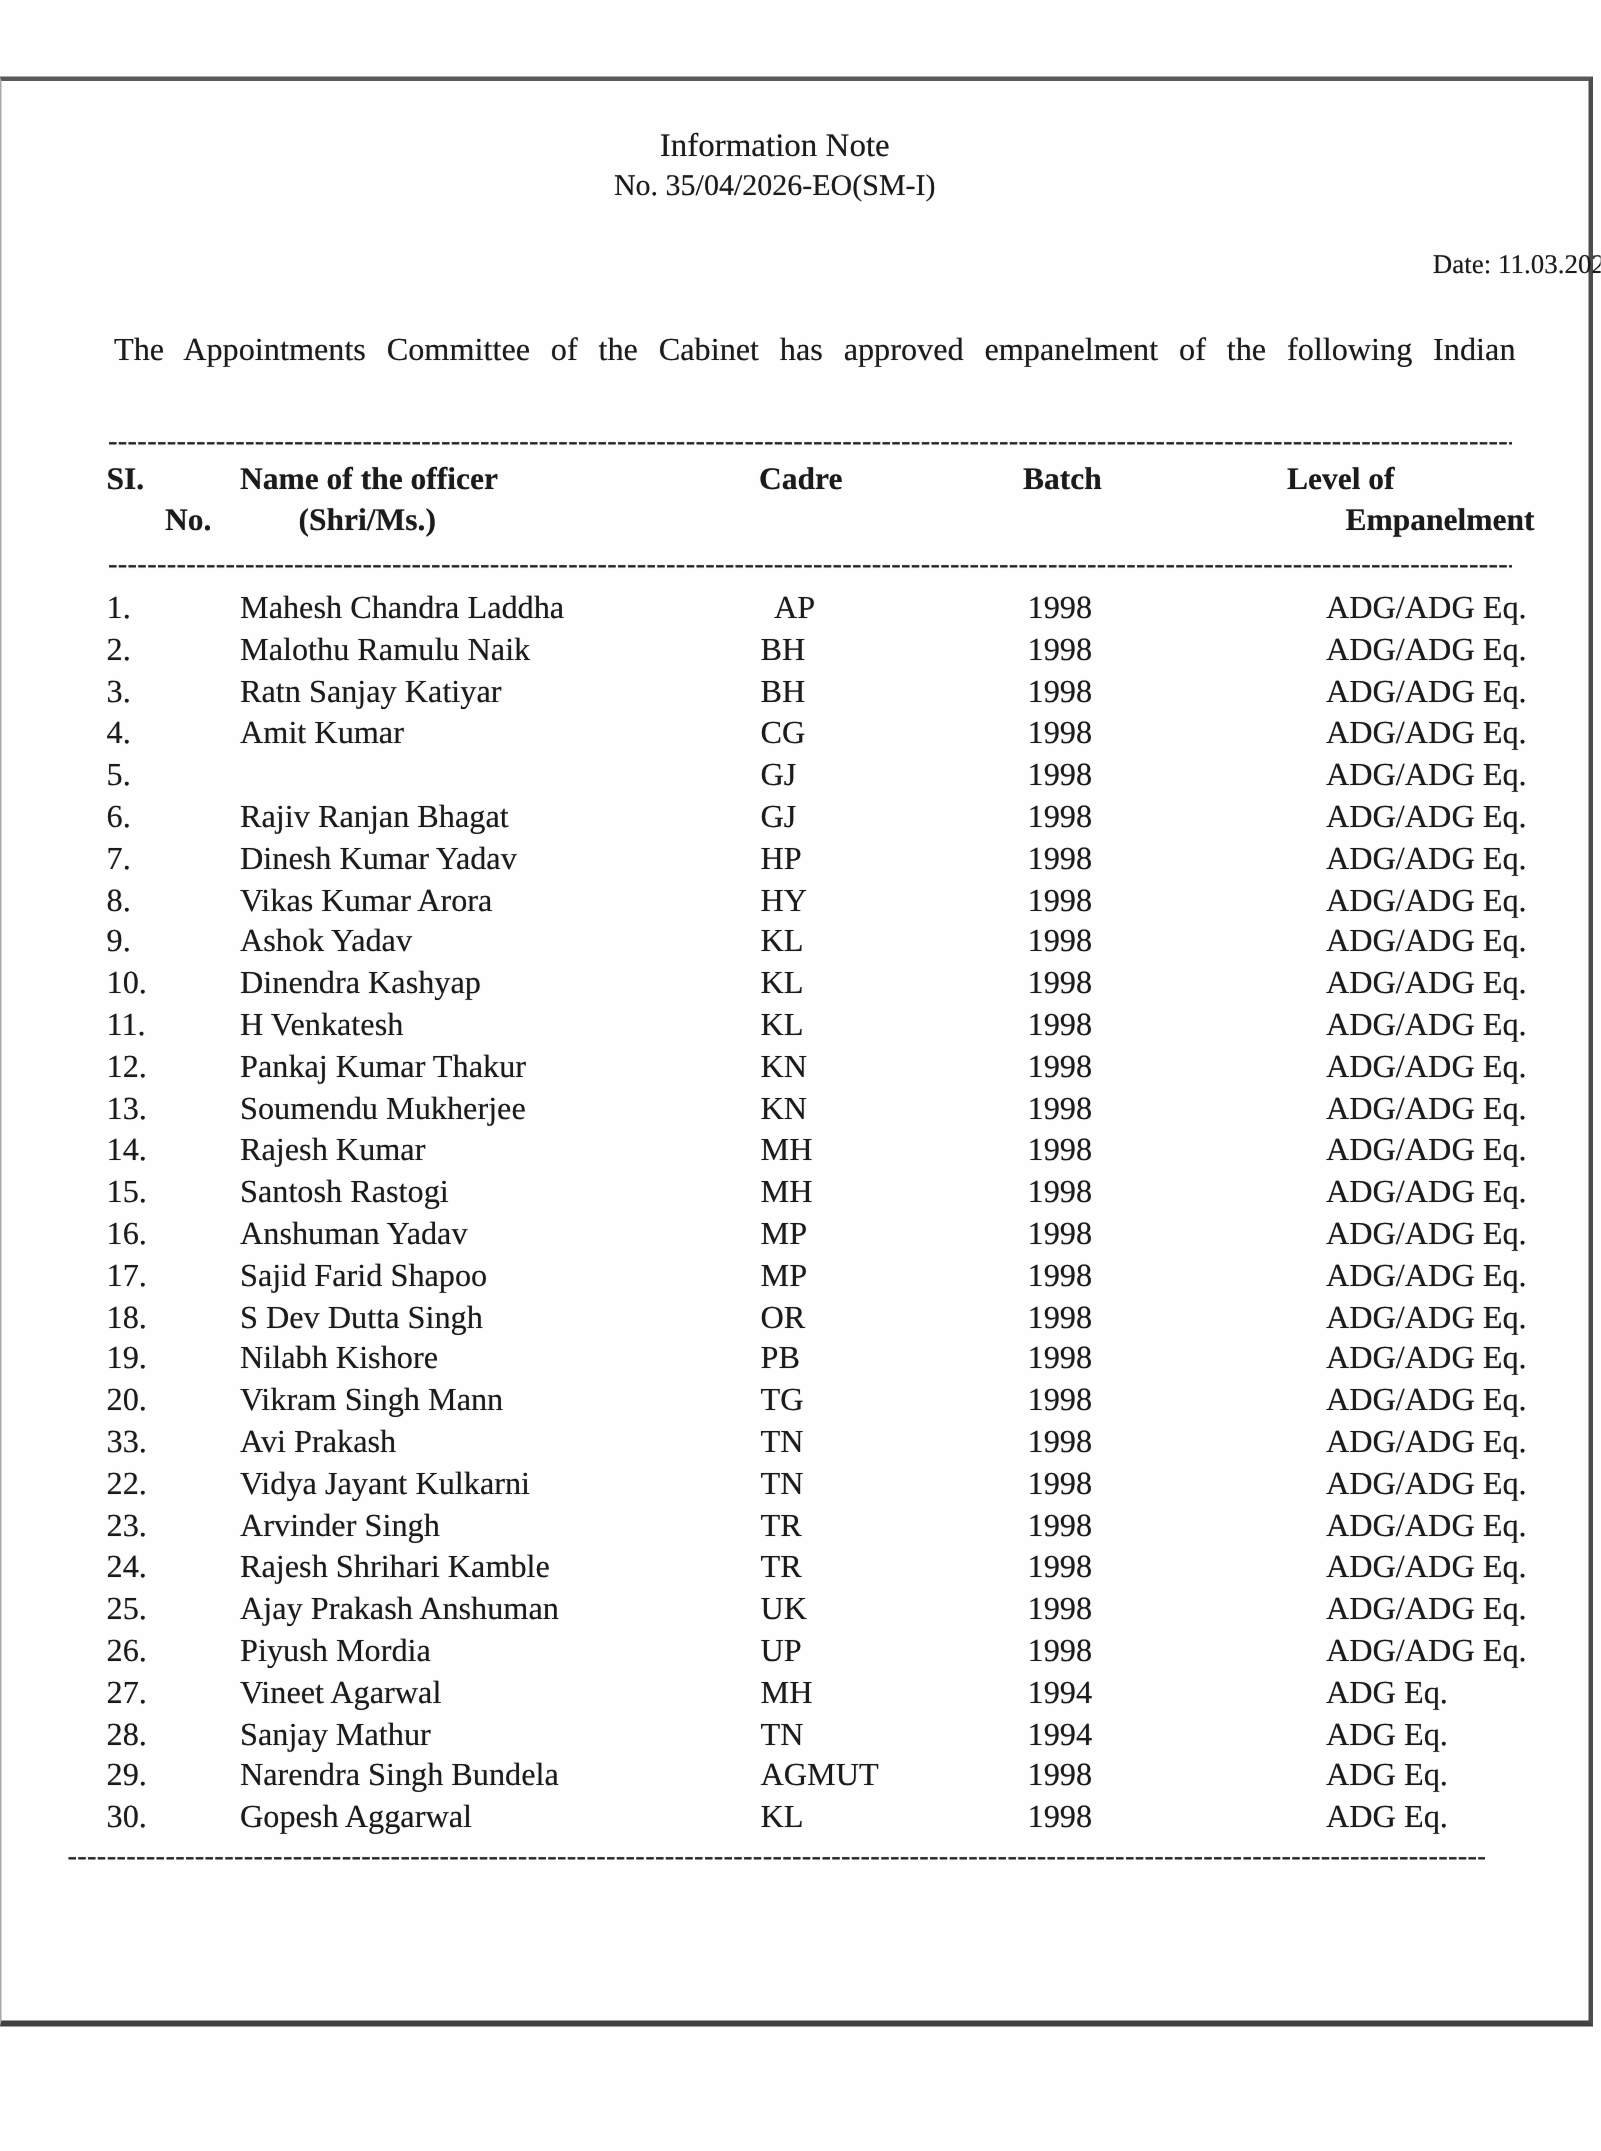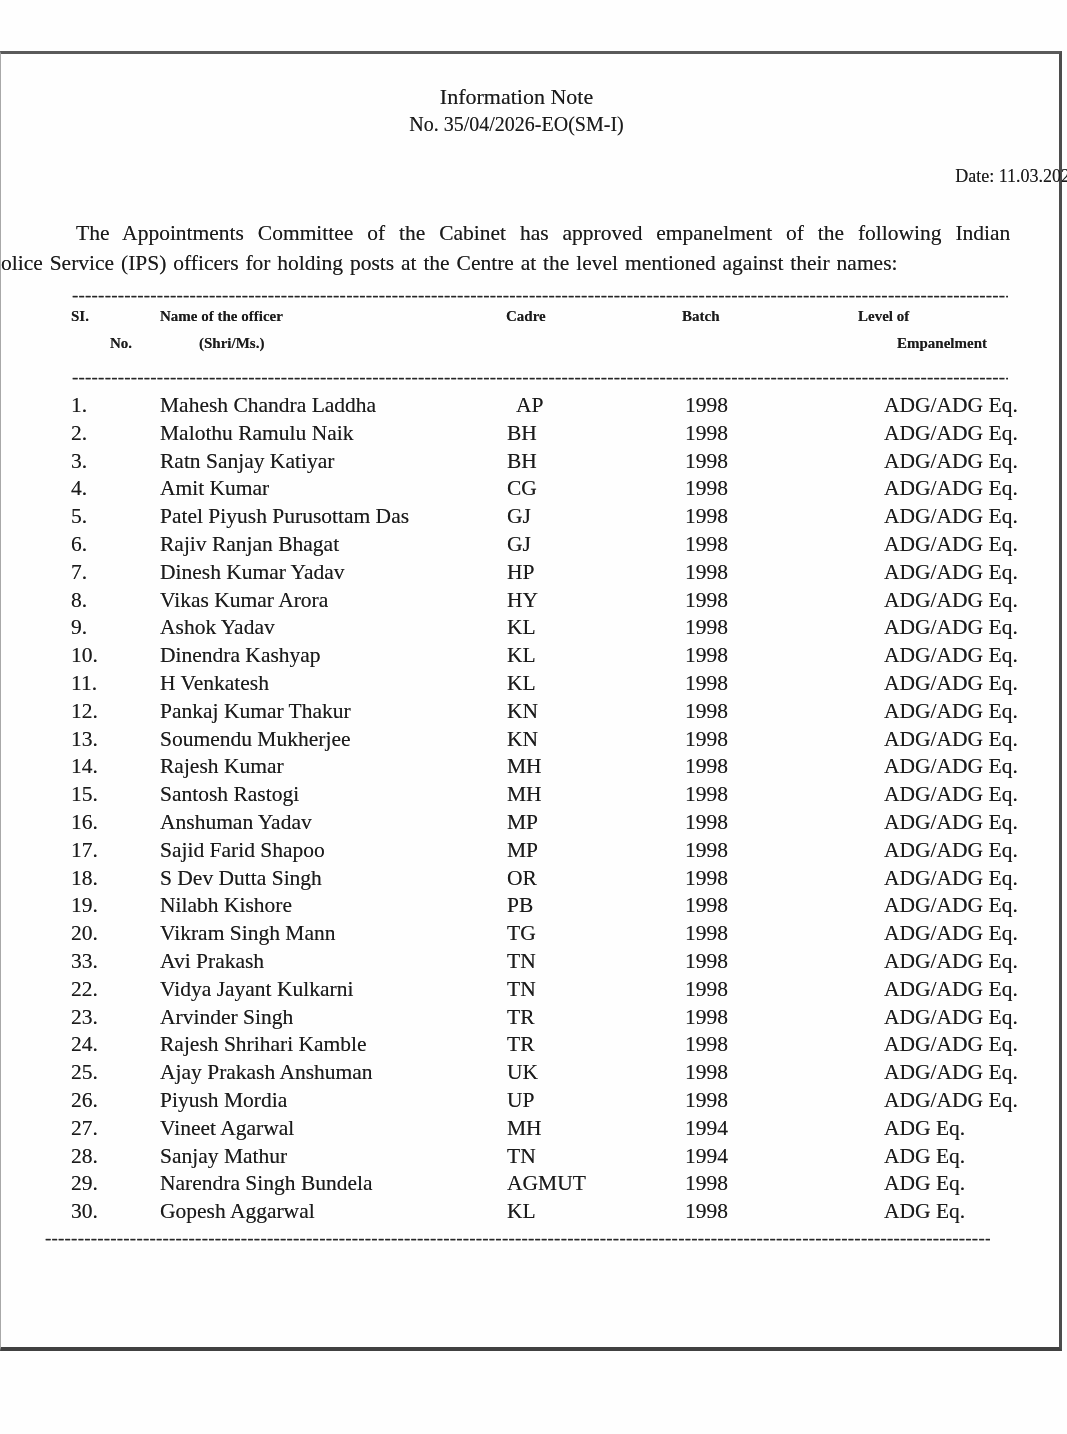--- a/index.html
+++ b/index.html
@@ -53,21 +53,21 @@
     line-height: 1;
     height: 20px;
     letter-spacing: 0.2px;
     color: #262626;
     text-shadow: 0 0 0.6px rgba(25,25,25,0.6);
   }
   .sep-top    { top: 285px;  left: 72px; width: 936px; }
   .sep-mid    { top: 367px;  left: 72px; width: 936px; }
   .sep-bottom { top: 1228px; left: 45px; width: 945px; }
 
-  .th { font-weight: bold; font-size: 15px; }
+  .th { font-weight: bold; font-size: 21px; }
   .th-r1 { top: 308px; }
   .th-r2 { top: 335px; margin-left: 39px; }
   .col-sl    { left: 71px; }
   .col-name  { left: 160px; }
   .col-cadre { left: 506px; }
   .col-batch { left: 682px; }
   .col-level { left: 858px; }
 
   #table-body {
     position: absolute;
@@ -98,21 +98,20 @@
 
 <div id="canvas">
 
   <div id="page-frame"></div>
 
   <div class="txt doc-title">Information Note</div>
   <div class="txt doc-number">No. 35/04/2026-EO(SM-I)</div>
   <div class="txt doc-date">Date: 11.03.2026</div>
 
   <div class="txt para-1">The Appointments Committee of the Cabinet has approved empanelment of the following Indian</div>
-  <div class="txt para-2">olice Service (IPS) officers for holding posts at the Centre at the level mentioned against their names:</div>
 
   <div class="sep sep-top">------------------------------------------------------------------------------------------------------------------------------------------------------------------------------------</div>
 
   <div class="txt th th-r1 col-sl">SI.</div>
   <div class="txt th th-r2 col-sl">No.</div>
   <div class="txt th th-r1 col-name">Name of the officer</div>
   <div class="txt th th-r2 col-name">(Shri/Ms.)</div>
   <div class="txt th th-r1 col-cadre">Cadre</div>
   <div class="txt th th-r1 col-batch">Batch</div>
   <div class="txt th th-r1 col-level">Level of</div>
@@ -144,21 +143,20 @@
   </div>
       <div class="trow">
     <span class="cell c-no">4.</span>
     <span class="cell c-name">Amit Kumar</span>
     <span class="cell c-cadre">CG</span>
     <span class="cell c-batch">1998</span>
     <span class="cell c-level">ADG/ADG Eq.</span>
   </div>
       <div class="trow">
     <span class="cell c-no">5.</span>
-    <span class="cell c-name">Patel Piyush Purusottam Das</span>
     <span class="cell c-cadre">GJ</span>
     <span class="cell c-batch">1998</span>
     <span class="cell c-level">ADG/ADG Eq.</span>
   </div>
       <div class="trow">
     <span class="cell c-no">6.</span>
     <span class="cell c-name">Rajiv Ranjan Bhagat</span>
     <span class="cell c-cadre">GJ</span>
     <span class="cell c-batch">1998</span>
     <span class="cell c-level">ADG/ADG Eq.</span>

